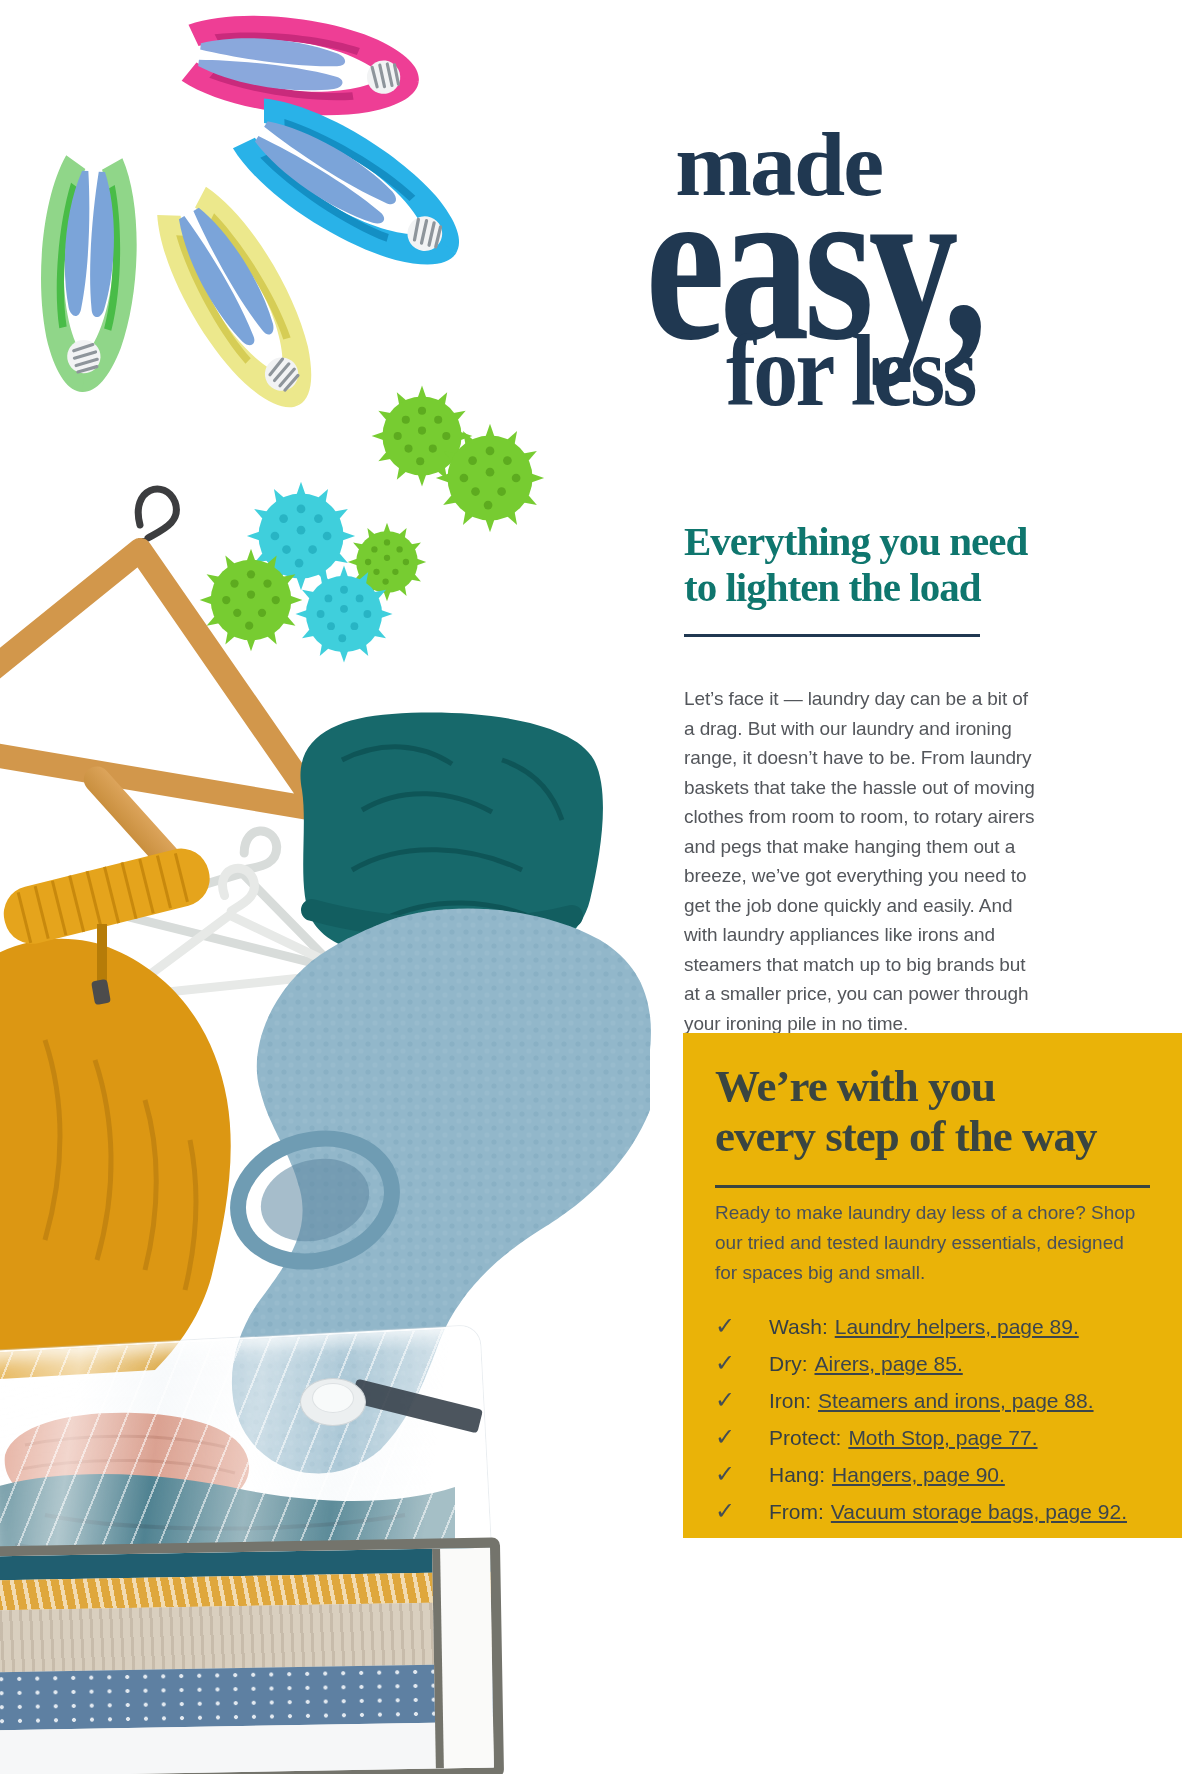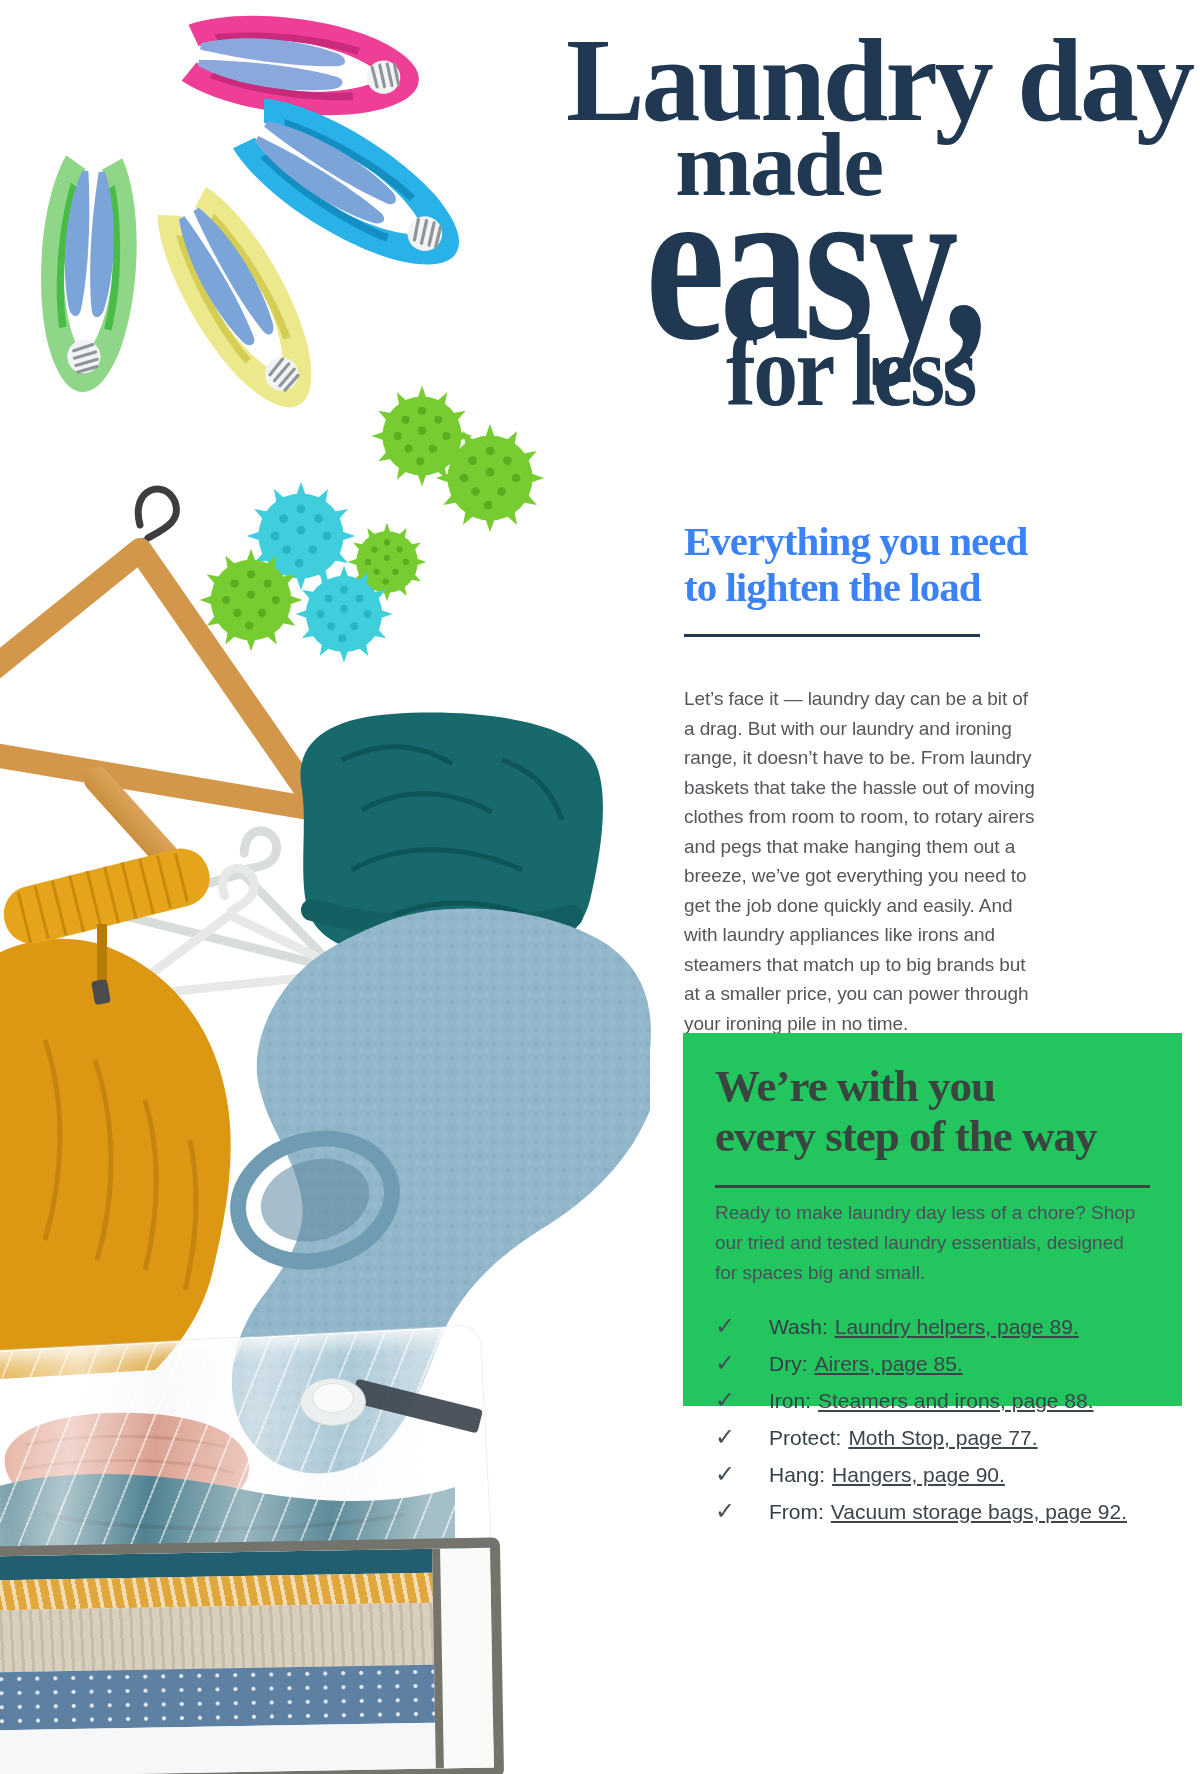--- a/index.html
+++ b/index.html
@@ -7,28 +7,28 @@
         font-family:"Liberation Sans",sans-serif;}
   
   .serif{font-family:"Liberation Serif",serif;font-weight:700;}
   .t-line{position:absolute;color:#203851;font-family:"Liberation Serif",serif;font-weight:700;
           white-space:nowrap;line-height:1;transform-origin:top right;}
   .t1{right:8px;top:22px;font-size:118px;letter-spacing:-3px;}
   .t2{right:318px;top:118px;font-size:92px;letter-spacing:-2px;margin-left:32px;}
   .t3{right:218px;top:150px;font-size:225px;letter-spacing:-7px;transform:scaleX(.8);}
   .t4{right:225px;top:320px;font-size:102px;letter-spacing:-3px;transform:scaleX(.88);}
 
-  .intro-head{position:absolute;left:684px;top:518px;color:#3b82f6;font-size:41px;
+  .intro-head{position:absolute;left:684px;top:518px;color:#0f766e;font-size:41px;
               line-height:46px;letter-spacing:-1px;}
   .rule{position:absolute;height:3px;background:#203851;}
   .rule-intro{left:684px;top:634px;width:296px;}
   .intro-body{position:absolute;left:684px;top:684px;width:356px;font-size:19px;
               line-height:29.5px;color:#53565b;letter-spacing:-.1px;}
 
-  .panel{position:absolute;left:683px;top:1033px;width:499px;height:373px;background:#22c55e;
+  .panel{position:absolute;left:683px;top:1033px;width:499px;height:505px;background:#eab308;
          box-sizing:border-box;padding:28px 32px 8px 32px;}
   .panel-head{color:#3a4540;font-size:45px;line-height:50px;letter-spacing:-1px;}
   .panel-rule{position:static;display:block;width:100%;height:3px;background:#3a4540;margin-top:24px;}
   .panel-body{margin-top:10px;font-size:19px;line-height:30px;color:#49505a;}
   .checklist{margin-top:24px;}
   .check-item{display:flex;align-items:baseline;height:37px;font-size:21px;color:#3c454c;}
   .check-glyph{width:26px;margin-right:28px;font-size:24px;color:#454e54;font-weight:400;}
   .check-label{font-weight:400;color:#353f46;margin-right:7px;white-space:nowrap;}
   .check-text{white-space:nowrap;text-decoration:underline;}
 
@@ -114,21 +114,20 @@
             <circle cx="60" cy="54" r="4.5"></circle>
             <circle cx="87" cy="60" r="4.5"></circle>
           <circle cx="45" cy="74" r="4.5"></circle>
             <circle cx="72" cy="74" r="4.5"></circle>
             <circle cx="58" cy="88" r="4.5"></circle>
         </g>
       </symbol>
     </defs>
   </svg>
 
-  <div class="t-line t1">Laundry day</div>
   <div class="t-line t2">made</div>
   <div class="t-line t3">easy,</div>
   <div class="t-line t4">for less</div>
 
   <div class="intro-head serif">
     <span>Everything you need</span><br>
     <span>to lighten the load</span>
   </div>
   <div class="rule rule-intro"></div>
   <div class="intro-body">Let’s face it — laundry day can be a bit of a drag. But with our laundry and ironing range, it doesn’t have to be. From laundry baskets that take the hassle out of moving clothes from room to room, to rotary airers and pegs that make hanging them out a breeze, we’ve got everything you need to get the job done quickly and easily. And with laundry appliances like irons and steamers that match up to big brands but at a smaller price, you can power through your ironing pile in no time.</div>

